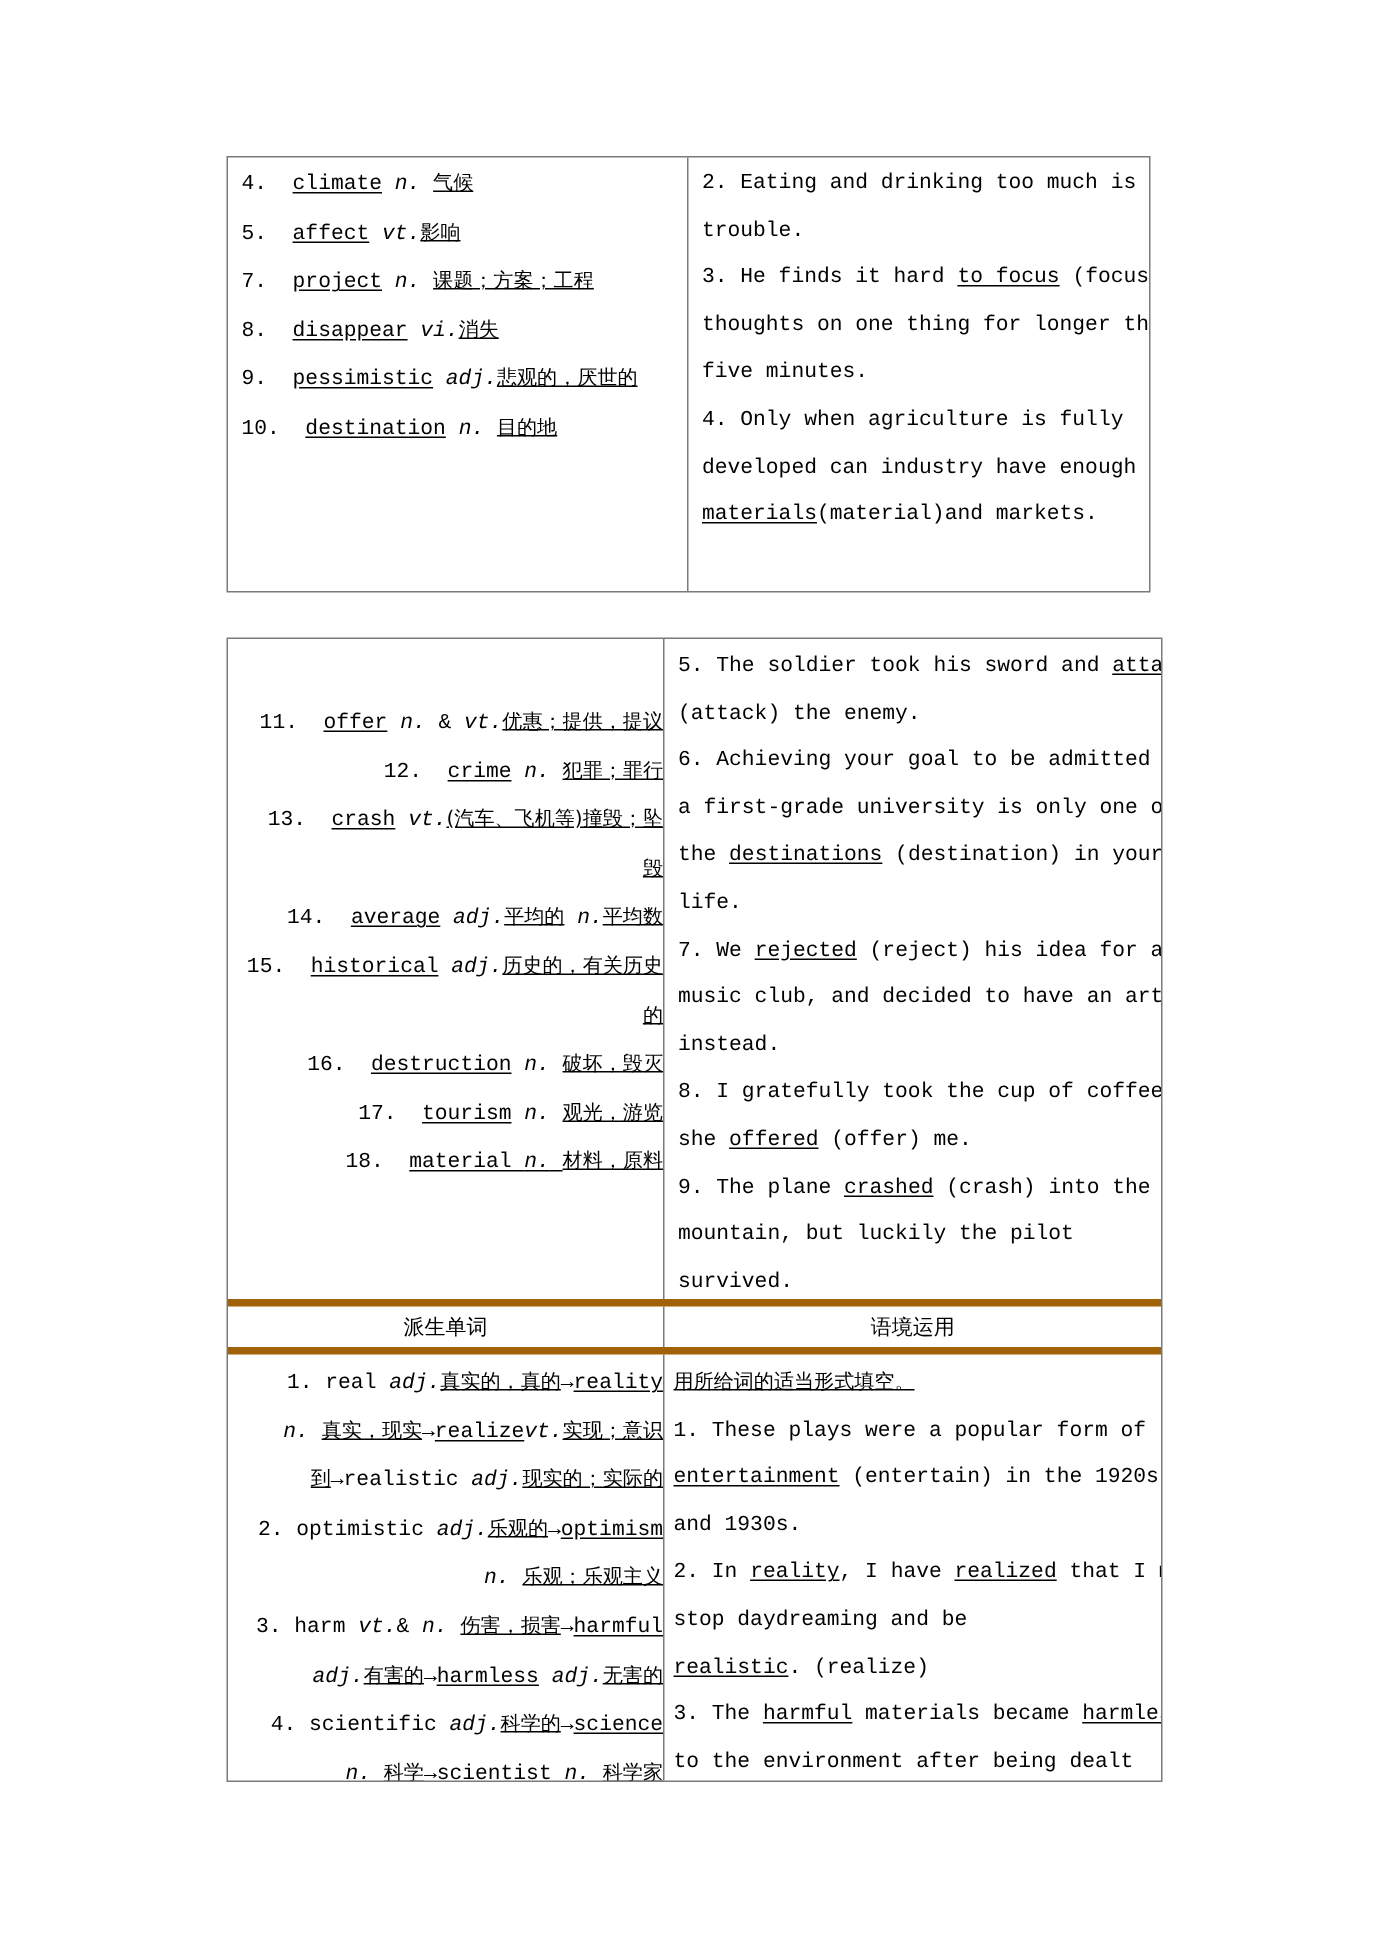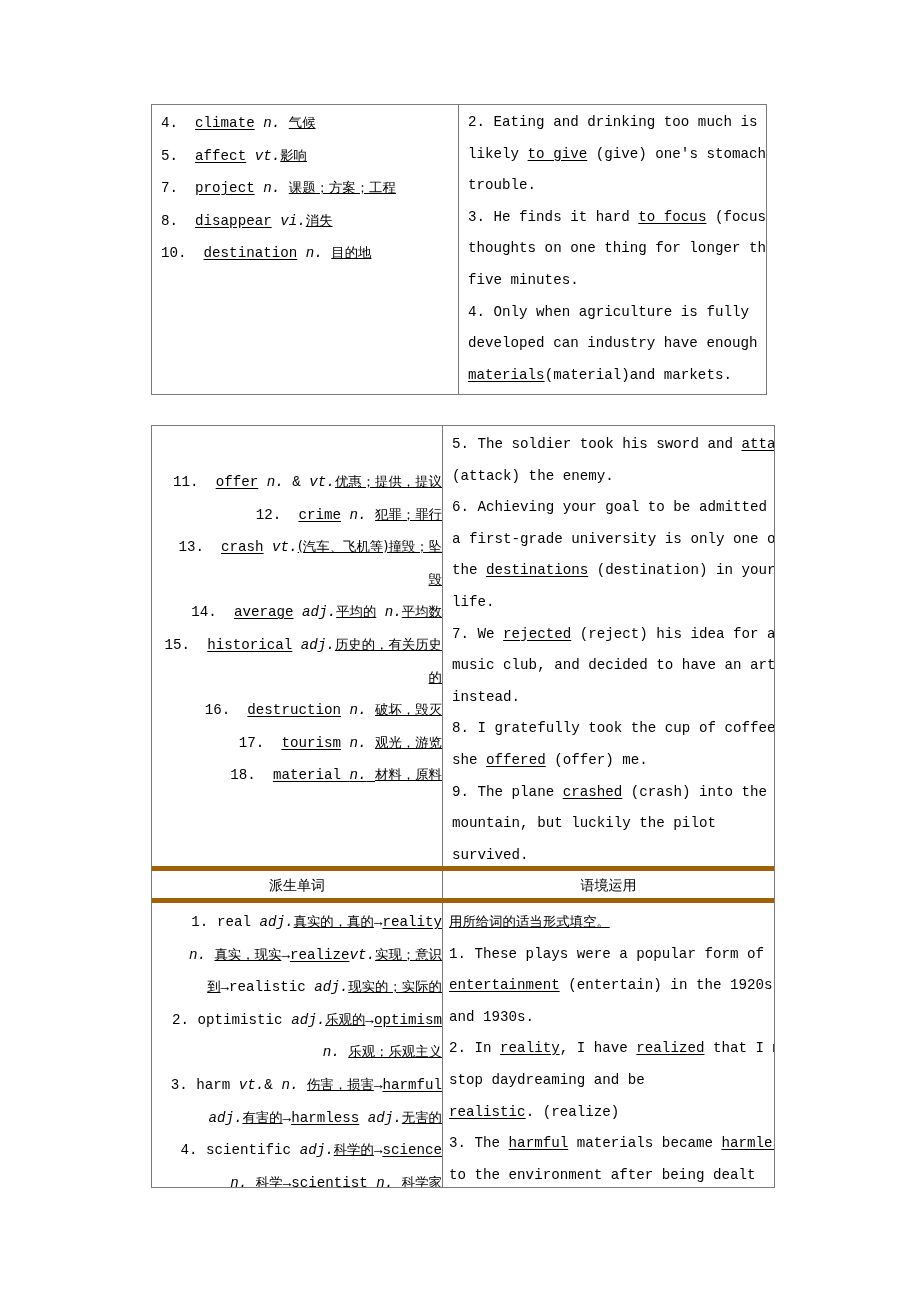--- a/index.html
+++ b/index.html
@@ -110,28 +110,28 @@
 
   <div class="vtable" id="table1">
     <div class="vrow" style="height:289px">
 
       <div class="vcell c-left">
         <div class="lines cellpad-a">
           <div class="ln">4.&nbsp; <u>climate</u> <span class="it">n.</span> <span class="cn">气候</span></div>
           <div class="ln">5.&nbsp; <u>affect</u> <span class="it">vt.</span><span class="cn">影响</span></div>
           <div class="ln">7.&nbsp; <u>project</u> <span class="it">n.</span> <span class="cn">课题；方案；工程</span></div>
           <div class="ln">8.&nbsp; <u>disappear</u> <span class="it">vi.</span><span class="cn">消失</span></div>
+          <div class="ln">9.&nbsp; <u>pessimistic</u> <span class="it">adj.</span><span class="cn">悲观的，厌世的</span></div>
           <div class="ln">10.&nbsp; <u>destination</u> <span class="it">n.</span> <span class="cn">目的地</span></div>
         </div>
       </div>
 
       <div class="vcell c-right">
         <div class="lines cellpad-a">
           <div class="ln en">2. Eating and drinking too much is</div>
-          <div class="ln en">likely <u>to give</u> (give) one's stomach</div>
           <div class="ln en">trouble.</div>
           <div class="ln en">3. He finds it hard <u>to focus</u> (focus) h</div>
           <div class="ln en">thoughts on one thing for longer than</div>
           <div class="ln en">five minutes.</div>
           <div class="ln en">4. Only when agriculture is fully</div>
           <div class="ln en">developed can industry have enough</div>
           <div class="ln en"><u>materials</u>(material)and markets.</div>
         </div>
       </div>
 

